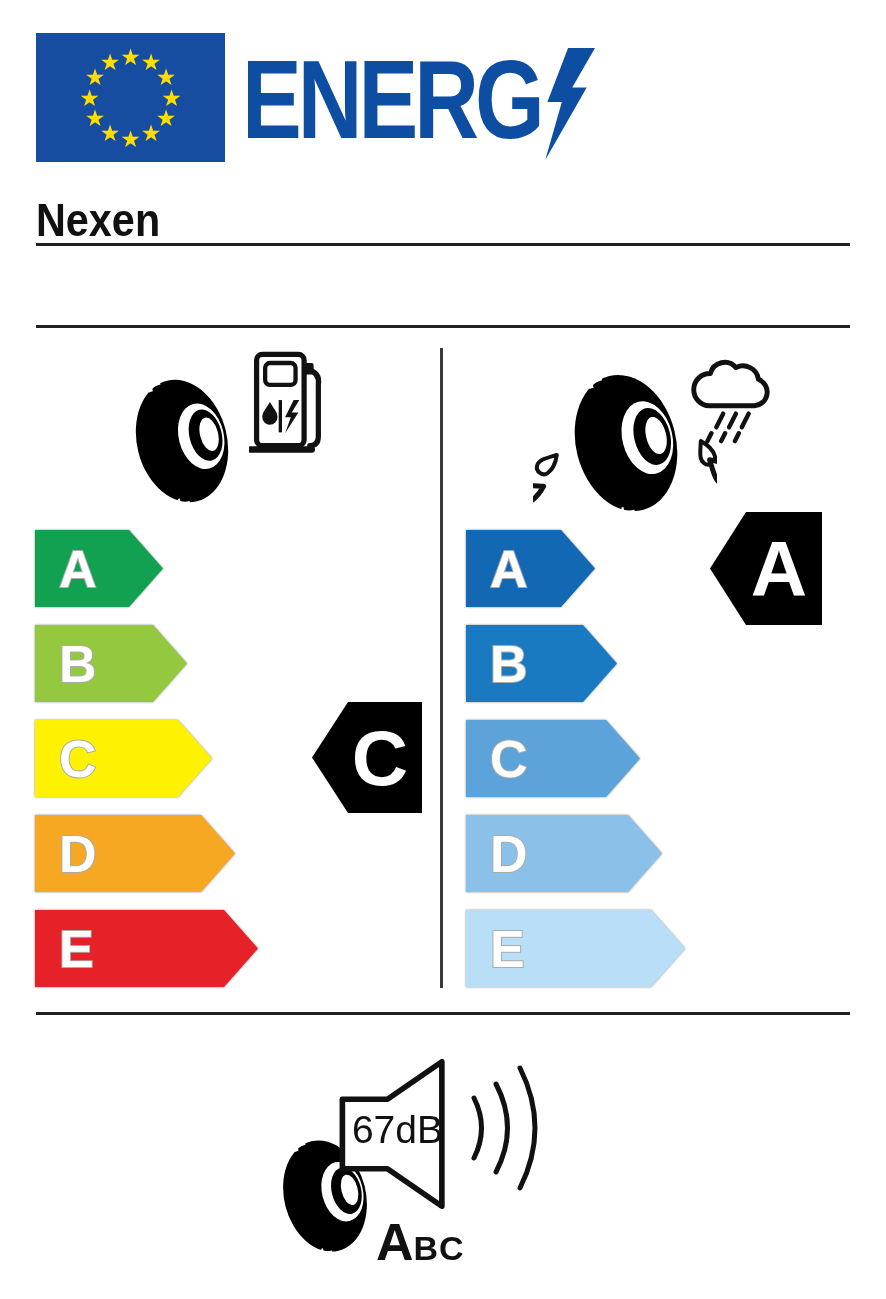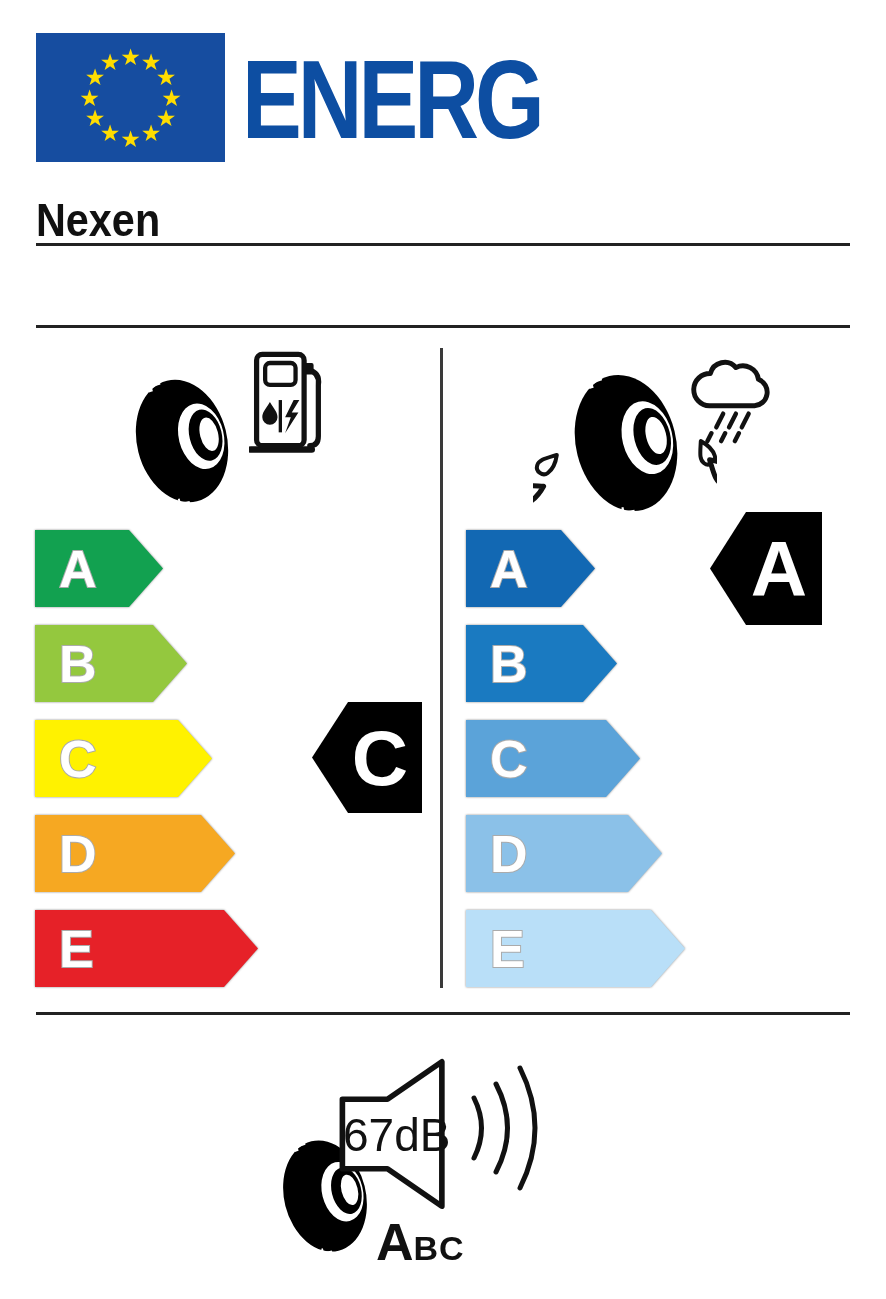--- a/index.html
+++ b/index.html
@@ -5,21 +5,21 @@
   html,body{margin:0;padding:0;background:#fff;}
   .label{
     position:relative;width:886px;height:1299px;background:#fff;overflow:hidden;
     font-family:"Liberation Sans",sans-serif;
   }
   .abs{position:absolute;}
   
   .eu-flag{left:36px;top:33px;width:189px;height:129px;background:#164DA0;}
   .eu-flag .star{position:absolute;width:26px;height:26px;line-height:26px;
     text-align:center;font-size:23px;color:#FFDD00;}
-  .energ{left:242px;top:44px;height:112px;display:flex;align-items:center;color:#0D4EA2;flex-direction:column;}
+  .energ{left:242px;top:44px;height:112px;display:flex;align-items:center;color:#0D4EA2;}
   .energ-text{font-size:112px;font-weight:700;letter-spacing:-5px;
     transform:scaleX(0.80);transform-origin:left center;line-height:1;}
   .energ-bolt{margin-left:-78px;margin-top:8px;}
   
   .brand{left:36px;top:192px;font-size:47px;font-weight:700;color:#111;
     transform:scaleX(0.88);transform-origin:left center;letter-spacing:0px;}
   .rule{left:36px;width:814px;height:3px;background:#222;}
   .rule-1{top:243px;} .rule-2{top:325px;} .rule-3{top:1012px;}
   .v-divider{left:440px;top:348px;width:3px;height:640px;background:#3a3a3a;}
   .scale-arrow{
@@ -42,21 +42,21 @@
   .rating-wet{left:710px;top:512px;width:112px;height:113px;}
   
   .tire-fuel{left:128px;top:373px;}
   .pump-icon{left:249px;top:348px;}
   .tire-wet{left:533px;top:368px;}
   .cloud-icon{left:682px;top:348px;}
   .tire-noise{left:276px;top:1124px;}
   .speaker-icon{left:333px;top:1050px;}
   .waves-icon{left:460px;top:1058px;}
   .db-value{left:343px;top:1108px;width:100px;text-align:right;
-    font-size:46px;color:#111;letter-spacing:0px;}
+    font-size:39px;color:#111;letter-spacing:0px;}
   .noise-class{left:376px;top:1216px;display:flex;align-items:baseline;color:#111;}
   .noise-class .big{font-size:52px;font-weight:700;line-height:1;}
   .noise-class .small{font-size:34px;font-weight:700;line-height:1;letter-spacing:1px;}
 </style>
 </head>
 <body>
 
 <svg width="0" height="0" style="position:absolute">
   <defs>
     <symbol id="tire" viewBox="0 0 120 150">

